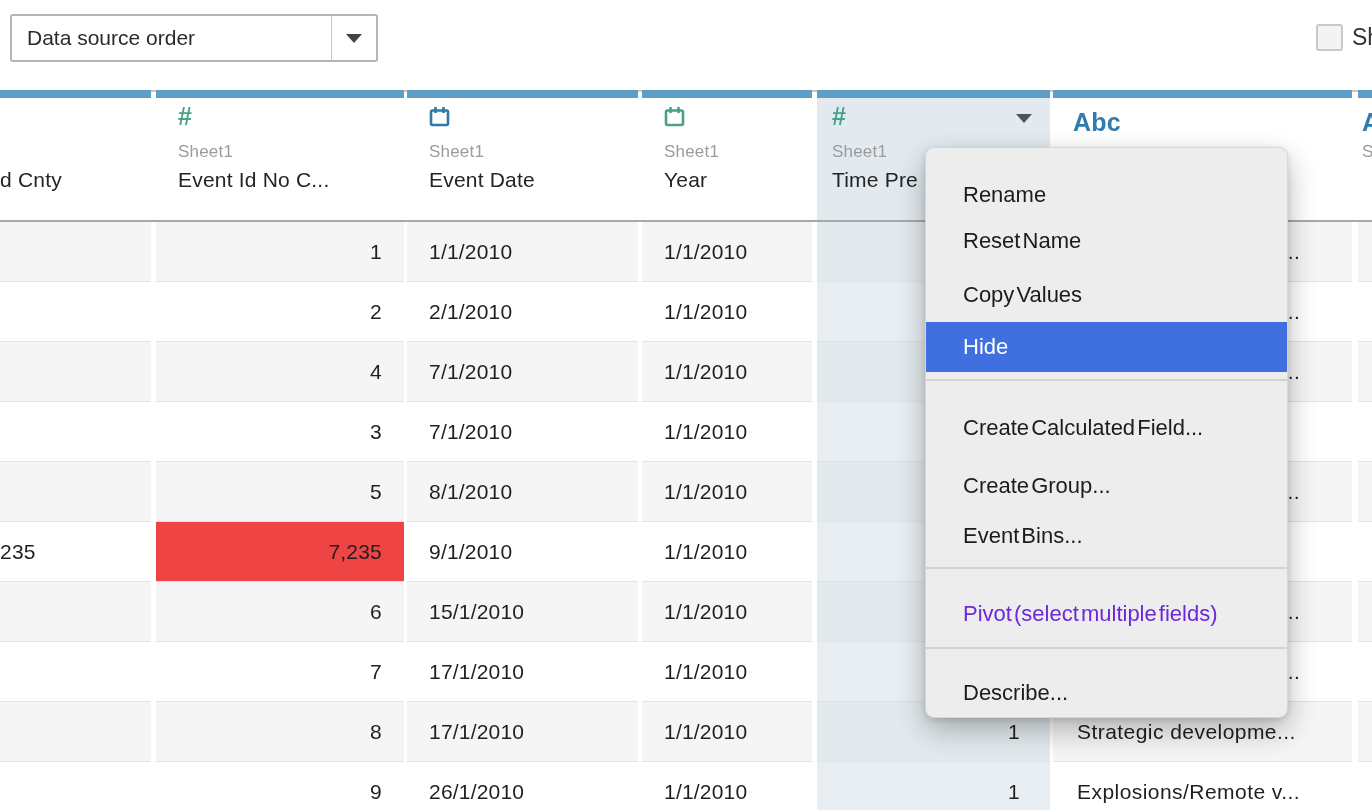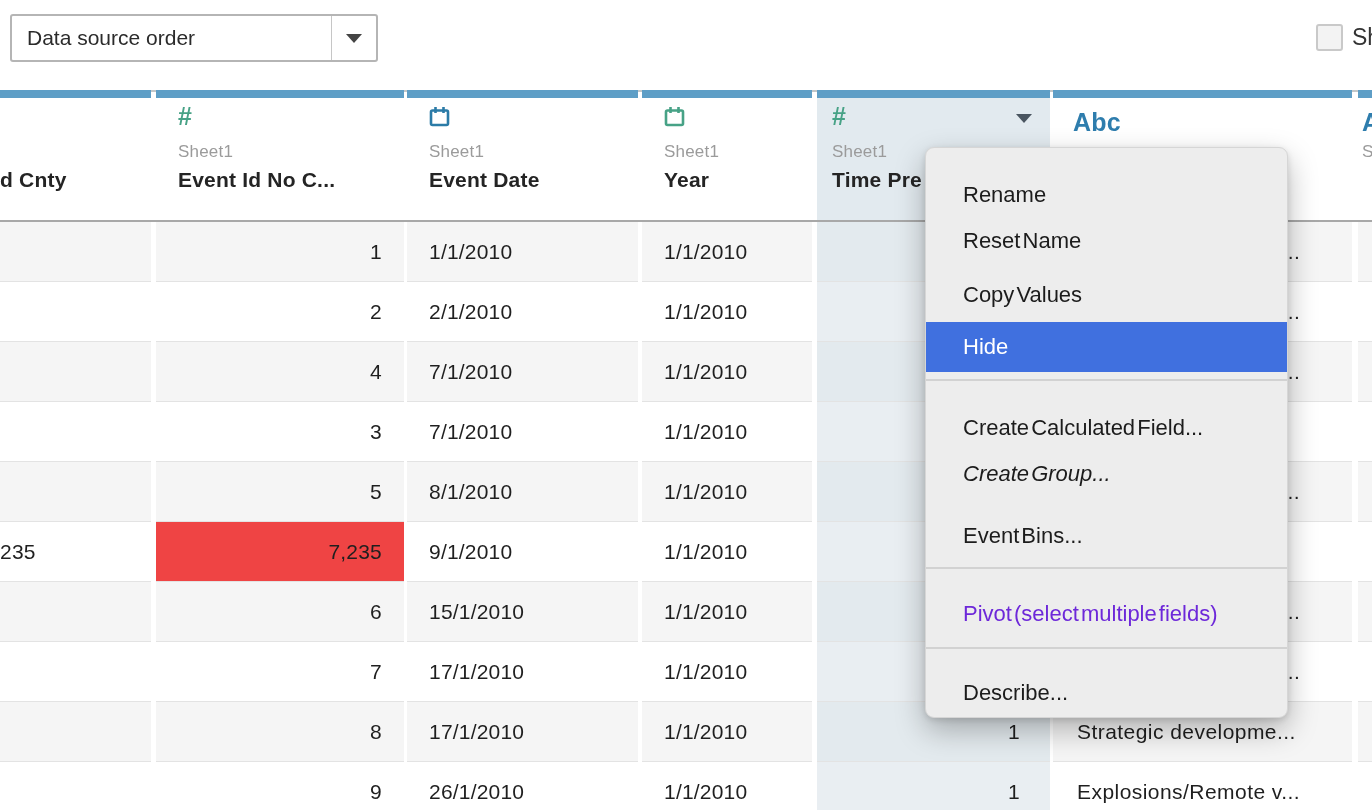--- a/index.html
+++ b/index.html
@@ -21,21 +21,21 @@
   
   .grid{position:absolute;left:0;top:0;width:1372px;height:810px;}
   .grid-topline{position:absolute;left:0;top:90px;width:1372px;height:2px;background:#c3c7c9;z-index:1;}
   .header-bottom-line{position:absolute;left:0;top:220px;width:1372px;height:2px;background:#a8a8a8;z-index:3;}
   .hcell{position:absolute;top:90px;height:130px;background:#fff;overflow:hidden;z-index:2;}
   .hcell.sel{background:#e2eaef;}
   .hbar{position:absolute;left:0;top:0;width:100%;height:8px;}
   .hicon{position:absolute;top:14px;left:20px;font-size:25px;font-weight:700;line-height:25px;}
   .hicon svg{display:block;}
   .hsheet{position:absolute;top:52px;left:20px;font-size:17px;color:#9b9b9b;letter-spacing:.2px;white-space:nowrap;}
-  .hname{position:absolute;top:78px;left:20px;font-size:21px;font-weight:700;color:#242424;letter-spacing:.2px;white-space:nowrap;}
+  .hname{position:absolute;top:78px;left:20px;font-size:21px;font-weight:400;color:#242424;letter-spacing:.2px;white-space:nowrap;}
   .htype{position:absolute;top:18px;left:20px;font-size:25px;font-weight:600;letter-spacing:.2px;white-space:nowrap;}
   .hcaret{position:absolute;top:24px;right:18px;width:0;height:0;
       border-left:8px solid transparent;border-right:8px solid transparent;border-top:9px solid #4a5560;cursor:pointer;}
 
   .cell{position:absolute;box-sizing:border-box;border-bottom:1px solid #e3e3e3;overflow:hidden;
         font-size:21px;color:#1f1f1f;display:flex;align-items:center;letter-spacing:.2px;white-space:nowrap;}
   .cell.al{justify-content:flex-start;}
   .cell.ar{justify-content:flex-end;}
 
   
@@ -276,21 +276,21 @@
     <div class="header-bottom-line"></div>
   </div>
 
   <div id="context-menu" class="menu">
       <div class="mitem" style="top: 20px; height: 54px;">Rename</div>
       <div class="mitem" style="top: 66px; height: 54px;">Reset Name</div>
       <div class="mitem" style="top: 120px; height: 54px;">Copy Values</div>
       <div class="mitem hl" style="top: 174px; height: 50px;">Hide</div>
       <div class="msep" style="top: 231px; height: 2px;"></div>
       <div class="mitem" style="top: 253px; height: 54px;">Create Calculated Field...</div>
-      <div class="mitem" style="top: 299px; height: 54px; font-style: italic;">Create Group...</div>
+      <div class="mitem" style="top: 311px; height: 54px;">Create Group...</div>
       <div class="mitem" style="top: 361px; height: 54px;">Event Bins...</div>
       <div class="msep" style="top: 419px; height: 2px;"></div>
       <div class="mitem dis" style="top: 439px; height: 54px;">Pivot (select multiple fields)</div>
       <div class="msep" style="top: 499px; height: 2px;"></div>
       <div class="mitem" style="top: 518px; height: 54px;">Describe...</div>
     </div>
 
 </div>
 
 </body></html>

